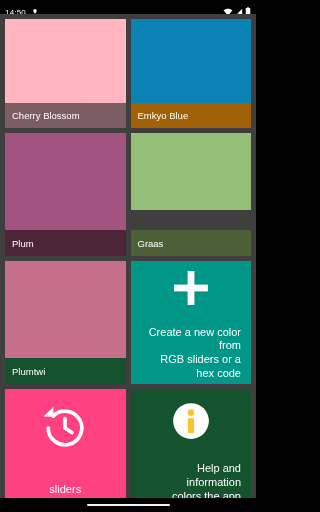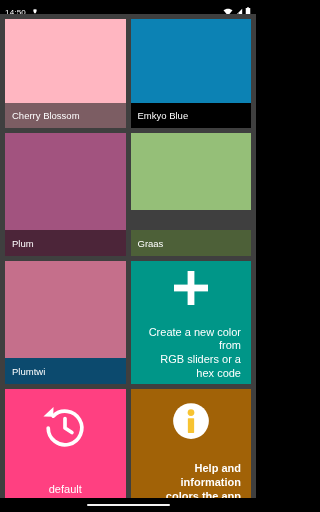--- a/index.html
+++ b/index.html
@@ -105,36 +105,36 @@
 
   <div class="grid" style="background: rgb(63, 63, 63);">
 
     <div class="tile tile-r1">
       <div class="swatch" style="background: rgb(255, 182, 193);"></div>
       <div class="swatch-label" style="background: rgb(124, 93, 99);">Cherry Blossom</div>
     </div>
 
     <div class="tile tile-r1">
       <div class="swatch" style="background: rgb(12, 130, 180);"></div>
-      <div class="swatch-label" style="background: #000000;">Emkyo Blue</div>
+      <div class="swatch-label" style="background: #a16207;">Emkyo Blue</div>
     </div>
 
     <div class="tile">
       <div class="swatch" style="background: rgb(162, 83, 127);"></div>
       <div class="swatch-label" style="background: rgb(76, 37, 57);">Plum</div>
     </div>
 
     <div class="tile">
       <div class="swatch" style="background: rgb(149, 191, 120);"></div>
       <div class="swatch-label" style="background: rgb(77, 96, 56); margin-top: 20px;">Graas</div>
     </div>
 
     <div class="tile">
       <div class="swatch" style="background: rgb(197, 111, 139);"></div>
-      <div class="swatch-label" style="background: #0c4a6e;">Plumtwi</div>
+      <div class="swatch-label" style="background: #14532d;">Plumtwi</div>
     </div>
 
     <div class="tile action add" style="background: rgb(0, 150, 136);">
       <div class="ico">
         <svg width="44" height="44" viewBox="0 0 44 44" fill="#ffffff">
           <rect x="18.6" y="5" width="6.8" height="34"></rect>
           <rect x="5" y="18.6" width="34" height="6.8"></rect>
         </svg>
       </div>
       <div class="caption">
@@ -146,25 +146,25 @@
     <div class="tile action icon-big" style="background: rgb(255, 64, 129);">
       <div class="ico">
         <svg width="52" height="52" viewBox="0 0 48 48" fill="none" stroke="#ffffff" stroke-width="3.4">
           <path d="M8.5 24a15.5 15.5 0 1 0 4.6-11" stroke-linecap="round"></path>
           <path d="M13.4 4.6 13.1 13.6 4.1 13.3z" fill="#ffffff" stroke="none"></path>
           <path d="M24 15.2V24l6.4 4.2" stroke-linecap="round" stroke-linejoin="round"></path>
         </svg>
       </div>
       <div class="caption">
         <br>
-        <span>default</span>
+        <span>sliders</span>
       </div>
     </div>
 
-    <div class="tile action icon-big" style="background: #a16207; font-weight: bold;">
+    <div class="tile action icon-big" style="background: #14532d;">
       <div class="ico">
         <svg width="52" height="52" viewBox="0 0 48 48">
           <circle cx="24" cy="24" r="16.5" fill="#ffffff"></circle>
           <circle cx="24" cy="16.2" r="3.1" fill="#f7c331"></circle>
           <rect x="21.1" y="21.4" width="5.8" height="13.6" rx="0.6" fill="#f7c331"></rect>
         </svg>
       </div>
       <div class="caption">
         <span>Help and information</span><br>
         <span>colors the app</span>

